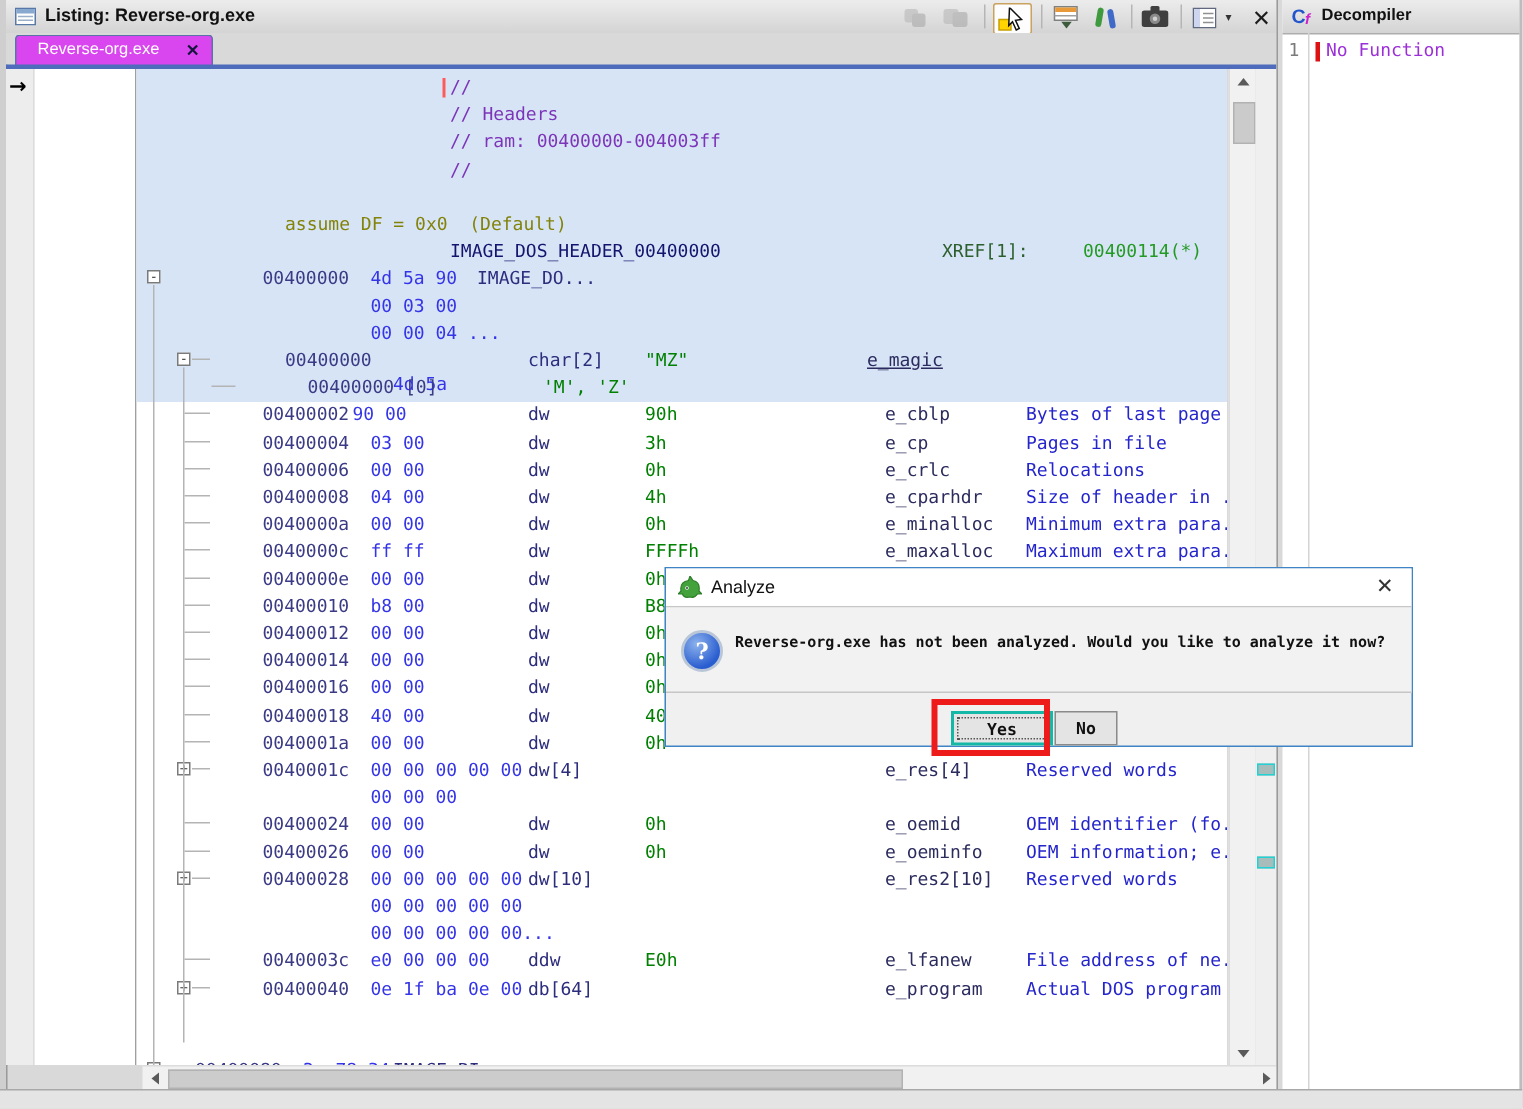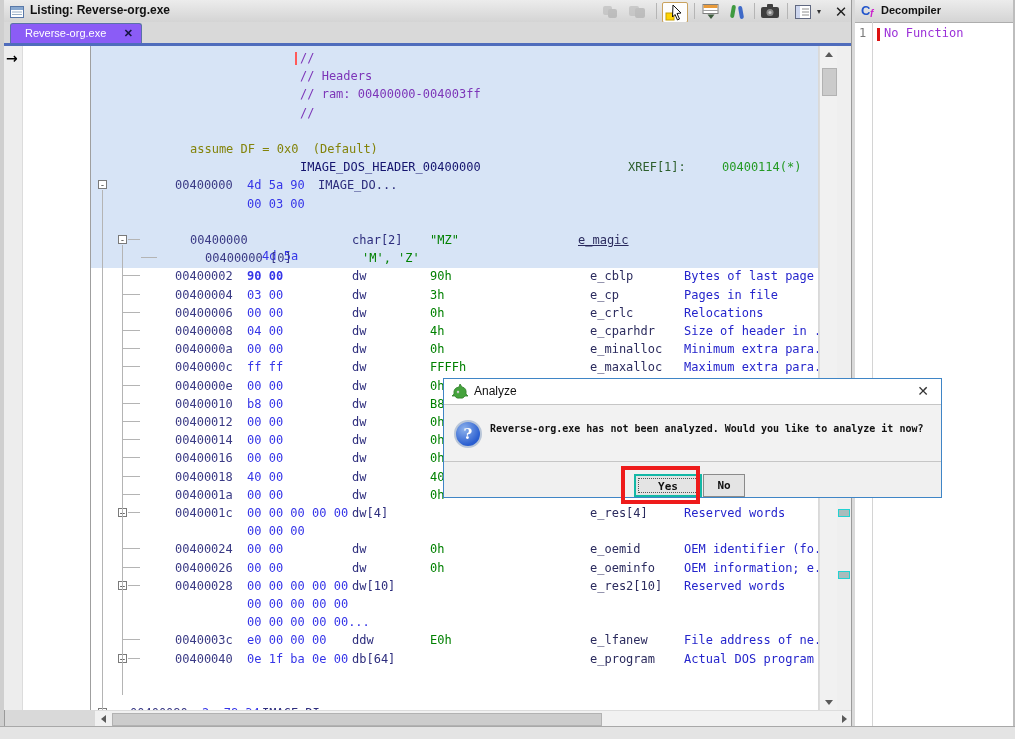--- a/index.html
+++ b/index.html
@@ -13,21 +13,21 @@
             border-bottom:1px solid #adadad;}
   .tb-icon{position:absolute;left:6px;top:4px;}
   .tb-title{position:absolute;left:26px;top:3px;font-size:12px;font-weight:bold;color:#111;}
   .ticon{position:absolute;top:2px;height:19px;display:flex;align-items:center;justify-content:center;}
   .tsep{position:absolute;top:3px;width:1px;height:16px;background:#b5b5b5;}
   .ticon.sel{border:1px solid #c9a25e;background:#fdfdfd;border-radius:2px;}
   .caret-dn{font-size:8px;color:#333;}
   .tclose{font-size:15px;font-weight:bold;color:#1c1c1c;font-family:"DejaVu Sans",sans-serif;}
 
   .tabbar{left:4px;top:22px;width:847px;height:21px;background:#d9d9d9;}
-  .tab{position:absolute;left:6px;top:1px;width:130px;height:20px;background:#8b5cf6;
+  .tab{position:absolute;left:6px;top:1px;width:130px;height:20px;background:#d946ef;
        border-radius:3px 3px 0 0;border:1px solid #5a71a8;border-bottom:none;}
   .tab-label{position:absolute;left:14px;top:3px;color:#ffffff;font-size:11px;}
   .tab-x{position:absolute;right:8px;top:3px;color:#14143f;font-size:11px;font-weight:bold;}
   .tab-underline{left:4px;top:43px;width:847px;height:3px;background:#4f6cbc;}
 
   
   .margin{left:4px;top:46px;width:86px;height:664px;background:#ffffff;}
   .margin-strip{position:absolute;left:0;top:0;width:18px;height:664px;background:#ededed;border-right:1px solid #dcdcdc;}
   .cur-arrow{position:absolute;left:2px;top:5px;font-size:14px;font-weight:bold;color:#000;
              font-family:"DejaVu Sans",sans-serif;line-height:14px;}
@@ -206,37 +206,40 @@
       </div>
       <div class="row" style="top: 130px;">
         <span class="rowseg c-addr" style="left: 84px;">00400000</span>
         <span class="rowseg c-bytes" style="left: 156px;">4d 5a 90</span>
         <span class="rowseg c-mnem" style="left: 227px;">IMAGE_DO...</span>
         <div class="tree-box" style="left: 7px;">-</div>
       </div>
       <div class="row" style="top: 149px;">
         <span class="rowseg c-bytes" style="left: 156px;">00 03 00</span>
       </div>
+      <div class="row" style="top: 167px;">
+        <span class="rowseg c-bytes" style="left: 156px;">00 00 04 ...</span>
+      </div>
       <div class="row" style="top: 185px;">
         <span class="rowseg c-addr" style="left: 99px;">00400000</span>
         <span class="rowseg c-bytes" style="left: 171px; margin-top: 16px;">4d 5a</span>
         <span class="rowseg c-mnem" style="left: 261px;">char[2]</span>
         <span class="rowseg c-str" style="left: 339px;">"MZ"</span>
         <span class="rowseg c-field" style="left: 487px; text-decoration: underline;">e_magic</span>
         <div class="tree-box" style="left: 27px;">-</div>
         <div class="tree-h" style="left: 37px; width: 12px;"></div>
       </div>
       <div class="row" style="top: 203px;">
         <span class="rowseg c-addr" style="left: 114px;">00400000 [0]</span>
         <span class="rowseg c-str" style="left: 271px;">'M', 'Z'</span>
         <div class="tree-h" style="left: 50px; width: 16px;"></div>
       </div>
       <div class="row" style="top: 221px;">
         <span class="rowseg c-addr" style="left: 84px;">00400002</span>
-        <span class="rowseg c-bytes" style="left: 156px; font-weight: bold;">90 00</span>
+        <span class="rowseg c-bytes" style="left: 144px;">90 00</span>
         <span class="rowseg c-mnem" style="left: 261px;">dw</span>
         <span class="rowseg c-op" style="left: 339px;">90h</span>
         <span class="rowseg c-field" style="left: 499px;">e_cblp</span>
         <span class="rowseg c-comment" style="left: 593px;">Bytes of last page</span>
         <div class="tree-h" style="left: 32px; width: 17px;"></div>
       </div>
       <div class="row" style="top: 240px;">
         <span class="rowseg c-addr" style="left: 84px;">00400004</span>
         <span class="rowseg c-bytes" style="left: 156px;">03 00</span>
         <span class="rowseg c-mnem" style="left: 261px;">dw</span>

